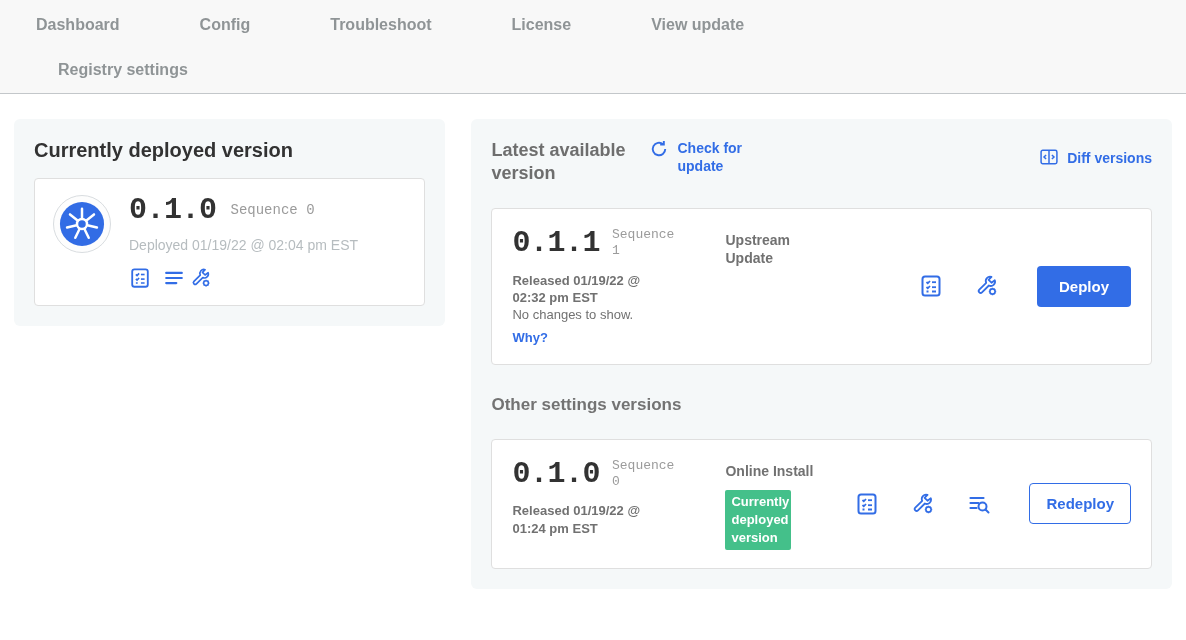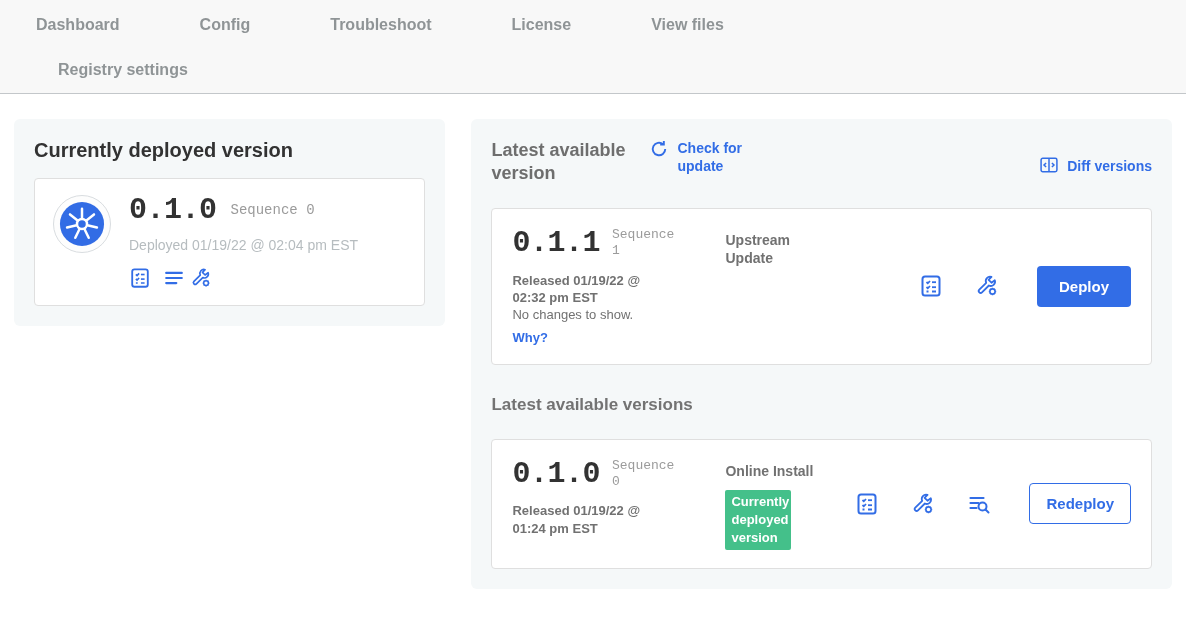--- a/index.html
+++ b/index.html
@@ -49,21 +49,21 @@
   .seq-wrap { margin-left:12px; font-size:13px; color:#9b9b9b; width:62px; line-height:1.25; align-self:flex-start; }
   .deployed-at { color:#b6bcbf; font-size:14px; margin-top:12px; }
 
   .icon-row { display:flex; align-items:center; gap:12px; margin-top:14px; color:#326DE6; }
   .icon-row svg { width:22px; height:22px; cursor:pointer; display:block; }
   .icon-tight { display:flex; gap:5px; align-items:center; }
 
   
   .right-head { display:flex; align-items:flex-start; }
   .right-title { margin:0; font-size:18px; font-weight:700; color:#6e6e6e; width:150px; line-height:1.25; }
-  .head-actions { flex:1; display:flex; justify-content:space-between; align-items:flex-end; padding-left:8px;gap:44px; }
+  .head-actions { flex:1; display:flex; justify-content:space-between; align-items:center; padding-left:8px;gap:44px; }
   .head-link {
     display:flex; gap:8px; align-items:flex-start; color:#326DE6;
     font-weight:700; font-size:14px; line-height:1.3; cursor:pointer; text-decoration:none;
   }
   .head-link svg { width:20px; height:20px; flex:none; margin-top:0; display:block; }
   .lbl-narrow { width:80px; }
   .lbl-mid { width:130px; }
   .lbl-nowrap { white-space:nowrap; margin-top:2px; }
 
   
@@ -95,21 +95,21 @@
 </style>
 </head>
 <body>
 
 <header>
   <div class="tabrow tabrow1">
     <div class="tab">Dashboard</div>
     <div class="tab">Config</div>
     <div class="tab">Troubleshoot</div>
     <div class="tab">License</div>
-    <div class="tab">View files</div>
+    <div class="tab">View update</div>
   </div>
   <div class="tabrow tabrow2">
     <div class="tab">Registry settings</div>
   </div>
 </header>
 
 <main>
 
   <section class="panel panel-left">
     <h2 class="panel-title">Currently deployed version</h2>
@@ -205,21 +205,21 @@
         </svg>
         <svg viewBox="0 0 24 24" fill="none" stroke="currentColor">
           <path d="M19.8 6.2a4.3 4.3 0 0 1-5.9 5.3L7 18.4a1.9 1.9 0 0 1-2.7-2.7l6.9-6.9a4.3 4.3 0 0 1 5.3-5.9L13.6 5.8l2.9 2.9 3.3-2.5z" stroke-width="1.8" stroke-linejoin="round"></path>
           <circle cx="17.5" cy="17.5" r="2.6" stroke-width="1.6"></circle>
           <path d="M17.5 13.8v1M17.5 20.2v1M13.8 17.5h1M20.2 17.5h1M14.9 14.9l.7.7M19.4 19.4l.7.7M14.9 20.1l.7-.7M19.4 15.6l.7-.7" stroke-width="1.4"></path>
         </svg>
         <button class="btn-primary">Deploy</button>
       </div>
     </div>
 
-    <h4 class="other-title">Latest available versions</h4>
+    <h4 class="other-title">Other settings versions</h4>
 
     <div class="vcard release-card">
       <div class="ver-col">
         <div class="ver-row">
           <span class="ver">0.1.0</span>
           <span class="seq-wrap">Sequence 0</span>
         </div>
         <div class="released">Released 01/19/22 @ 01:24 pm EST</div>
       </div>
       <div class="src-col">

